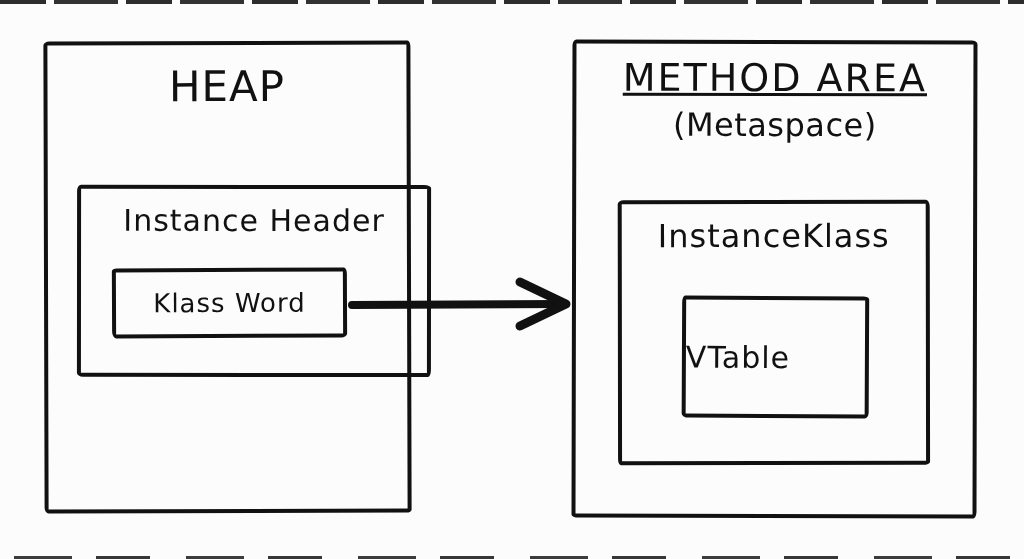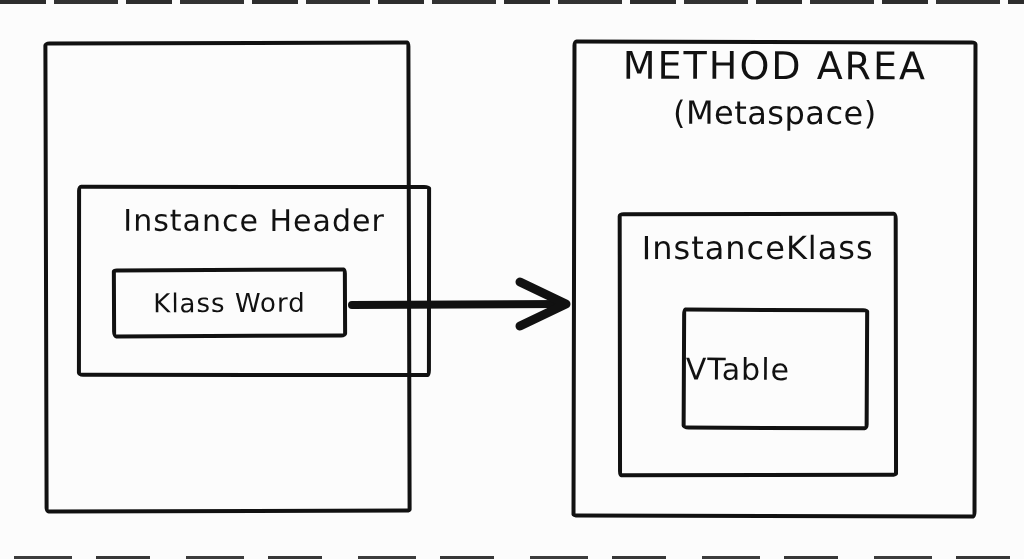--- a/index.html
+++ b/index.html
@@ -56,40 +56,40 @@
     border-radius:5px 3px 6px 4px / 3px 6px 4px 7px;
     transform:rotate(-0.3deg);
     display:flex;align-items:center;justify-content:center;
   }
   .box.method{
     left:572px;top:40px;width:405px;height:478px;
     border-radius:4px 6px 3px 7px / 6px 4px 7px 3px;
     transform:rotate(0.12deg);
   }
   .box.ik{
-    left:42px;top:168px;width:280px;height:265px;
+    left:42px;top:156px;width:312px;height:265px;
     border-radius:6px 4px 7px 3px / 4px 7px 3px 6px;
     transform:rotate(-0.2deg);
   }
   .box.vtable{
     left:60px;top:92px;width:187px;height:122px;
     border-radius:3px 6px 4px 7px / 7px 3px 6px 4px;
     transform:rotate(0.35deg);
     display:flex;align-items:center;justify-content:flex-start;
   }
 
   
   .title,.subtitle,.label{
     text-align:center;
     white-space:nowrap;
     font-weight:500;
     letter-spacing:1px;
   }
   .heap-title{padding-top:17px;font-size:42px;}
-  .method-title{padding-top:0;font-size:38px;letter-spacing:2px;}
+  .method-title{padding-top:12px;font-size:38px;letter-spacing:2px;text-decoration:underline;}
   .method-subtitle{padding-top:6px;font-size:32px;letter-spacing:0.5px;}
   .ih-label{padding-top:14px;font-size:30px;}
   .klass-label{font-size:26px;}
   .ik-label{padding-top:13px;font-size:32px;}
   .vtable-label{font-size:30px;}
 
   
   .arrow{
     position:absolute;
     left:345px;top:275px;
@@ -98,20 +98,21 @@
   }
 </style>
 </head>
 <body>
 
 <div id="canvas">
 
   <div class="artifact top"></div>
 
   <div class="box heap">
+    <div class="title heap-title">HEAP</div>
 
     <div class="box ih">
       <div class="label ih-label">Instance Header</div>
 
       <div class="box klass">
         <div class="label klass-label">Klass Word</div>
       </div>
     </div>
   </div>
 

